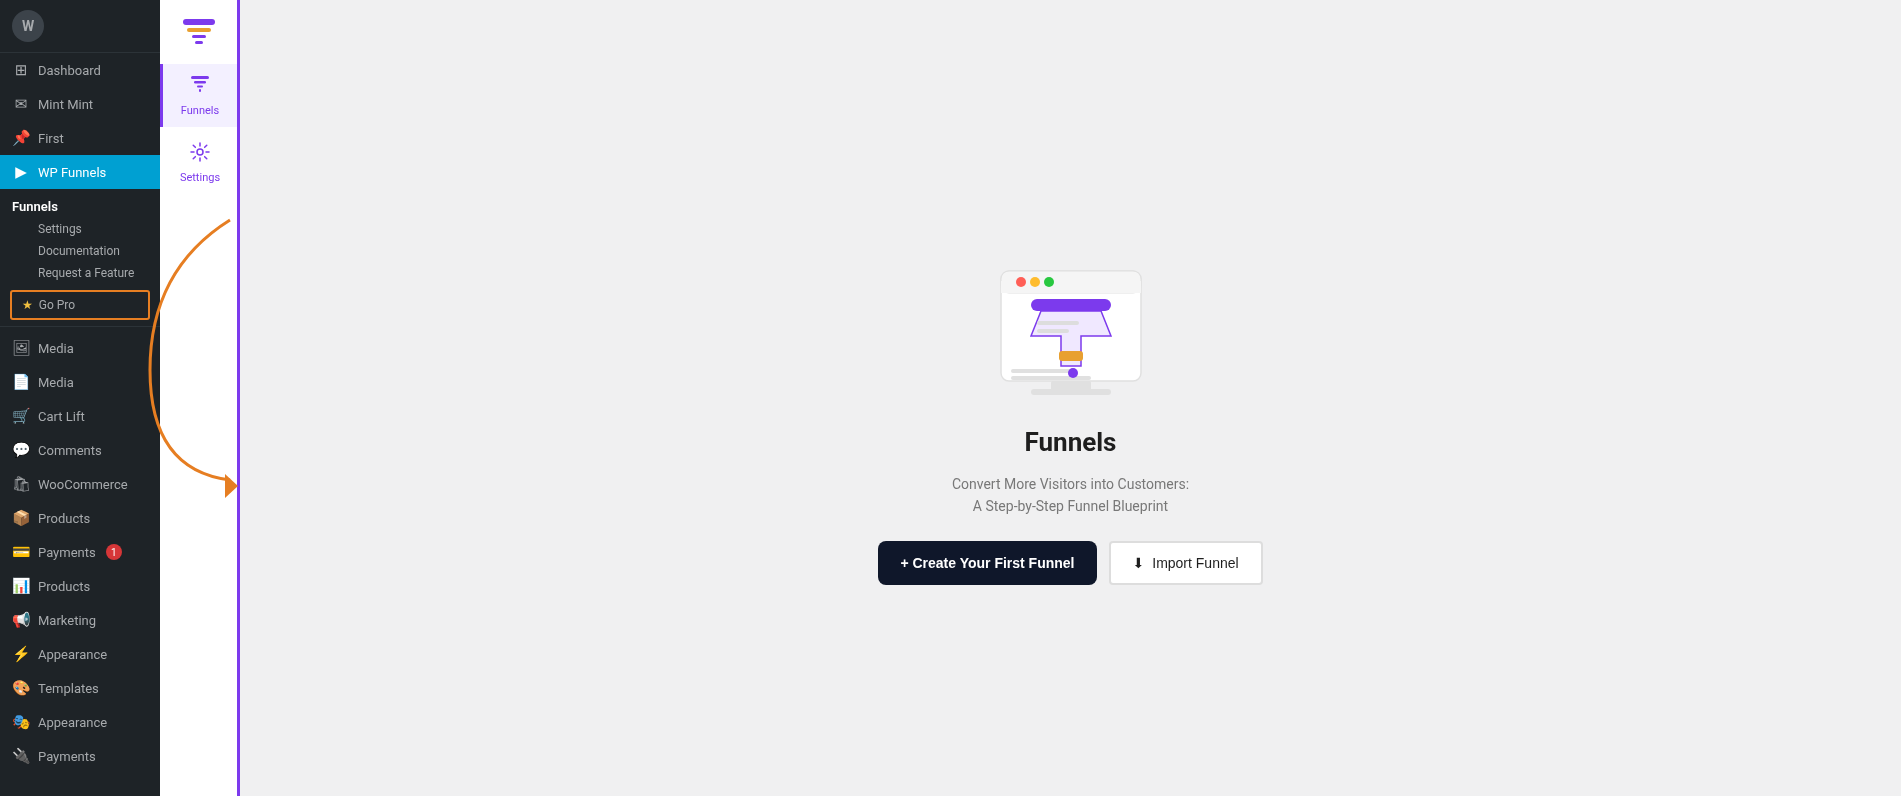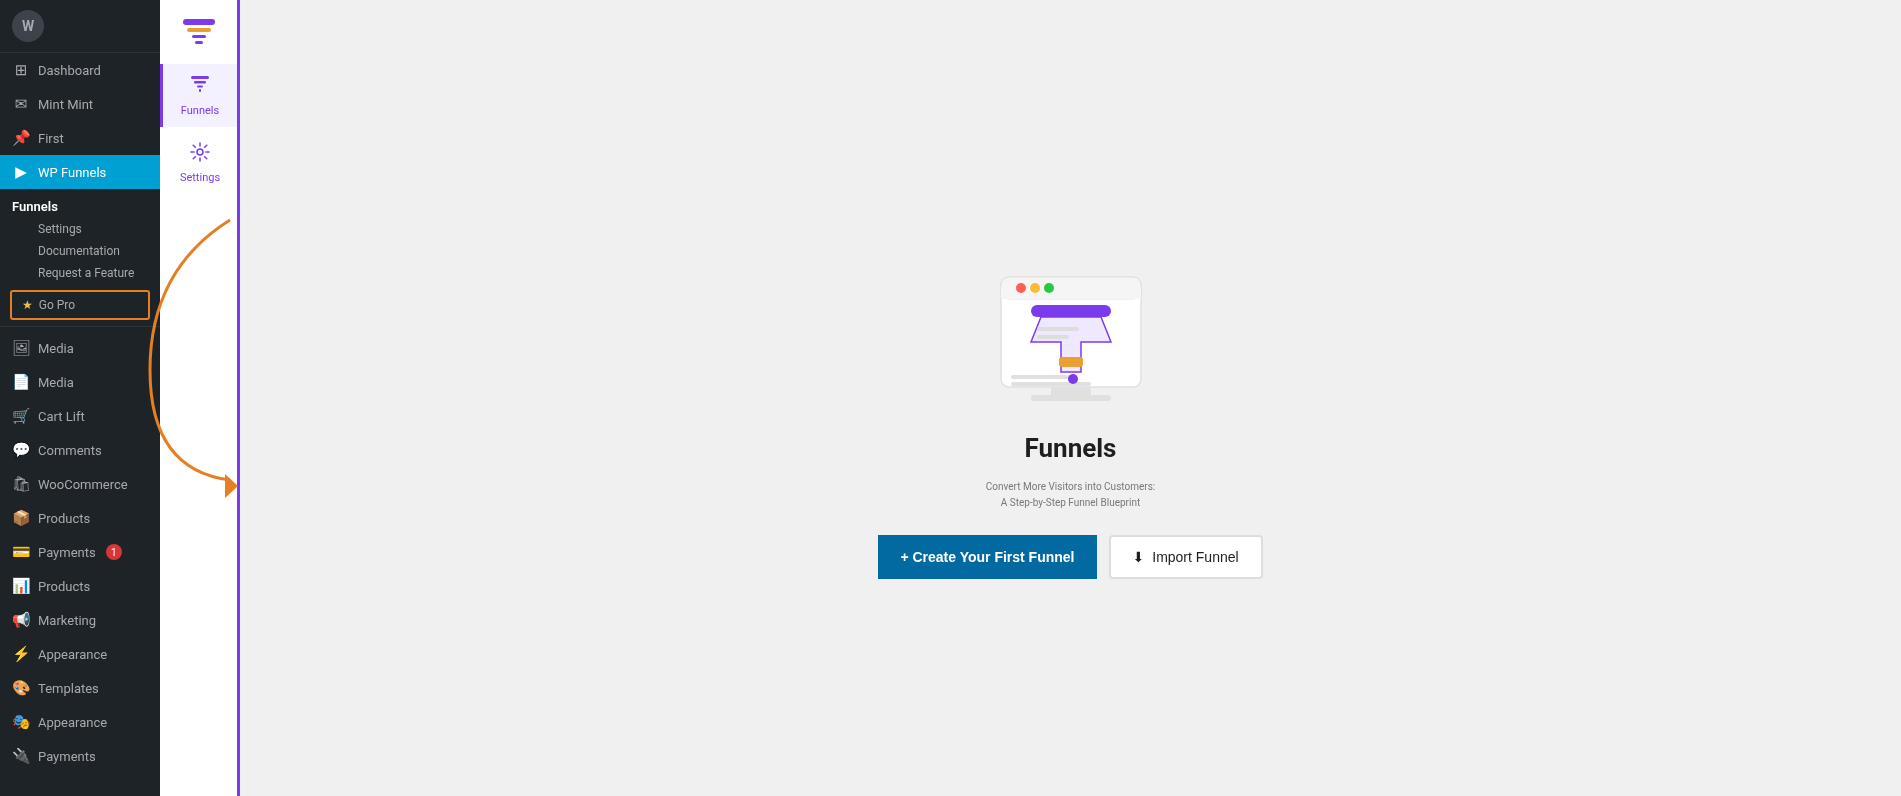--- a/index.html
+++ b/index.html
@@ -171,40 +171,40 @@
       height: 200px;
     }
 
     .empty-state-title {
       font-size: 26px;
       font-weight: 700;
       color: #1e1e1e;
     }
 
     .empty-state-desc {
-      font-size: 10px;
+      font-size: 14px;
       color: #787878;
       line-height: 1.6;
     }
 
     .action-buttons {
       display: flex;
       gap: 12px;
       margin-top: 8px;
     }
 
     .btn-primary {
       display: flex;
       align-items: center;
       gap: 8px;
       padding: 12px 22px;
-      background: #0369a1;
+      background: #0f172a;
       color: #fff;
       border: none;
-      border-radius: 0;
+      border-radius: 8px;
       font-size: 14px;
       font-weight: 600;
       cursor: pointer;
       transition: background 0.15s;
     }
 
     .btn-secondary {
       display: flex;
       align-items: center;
       gap: 8px;

